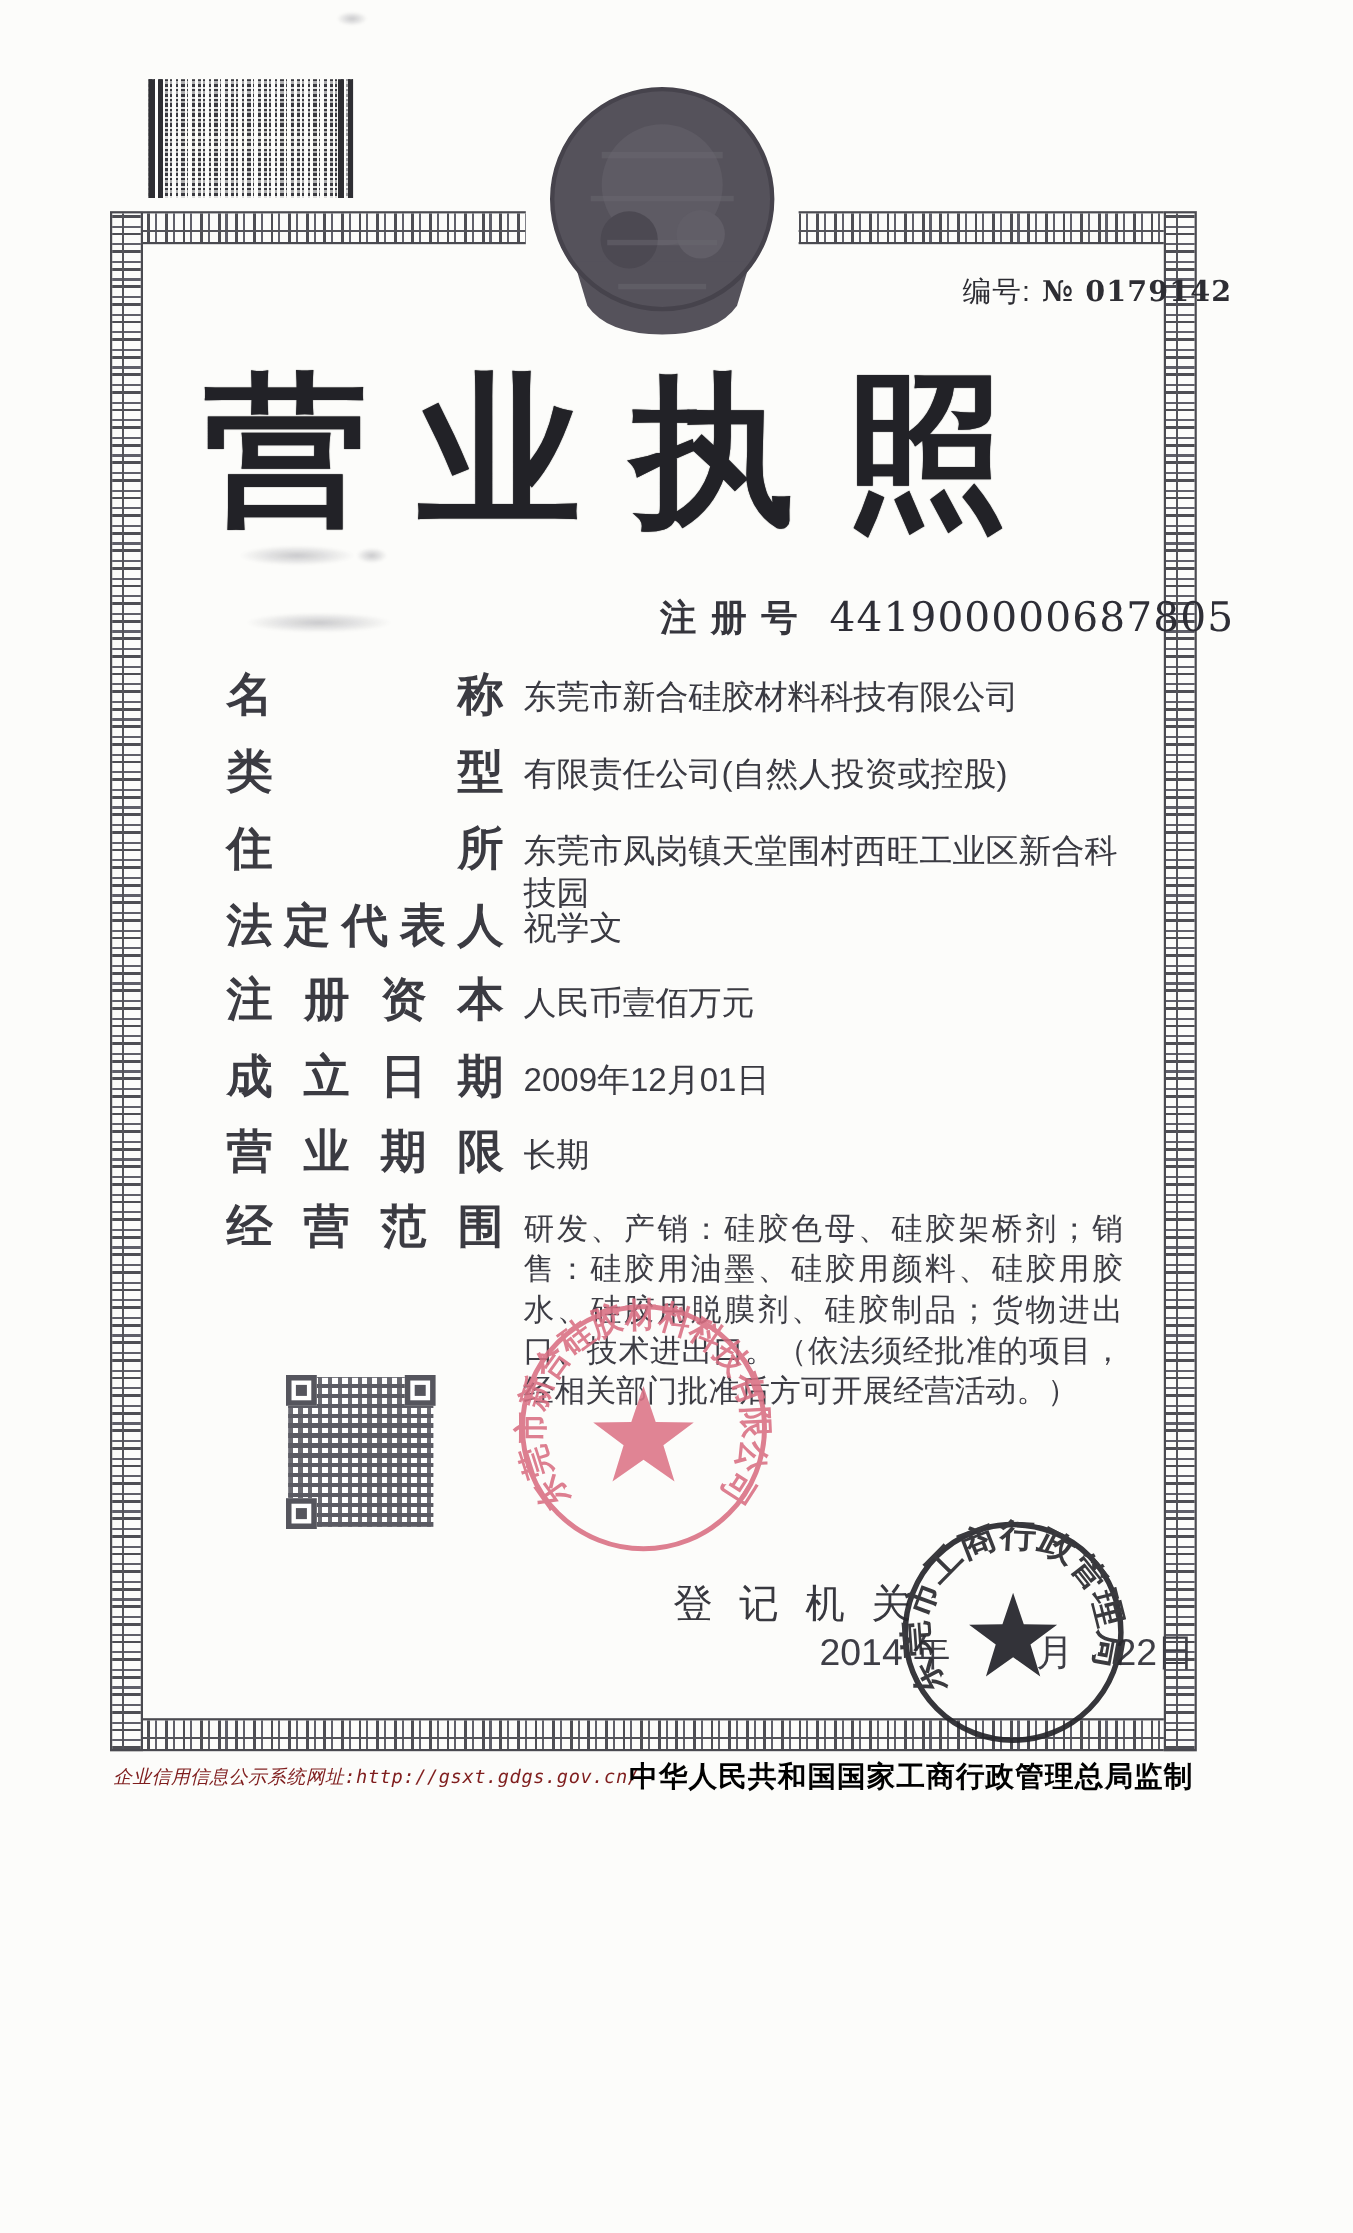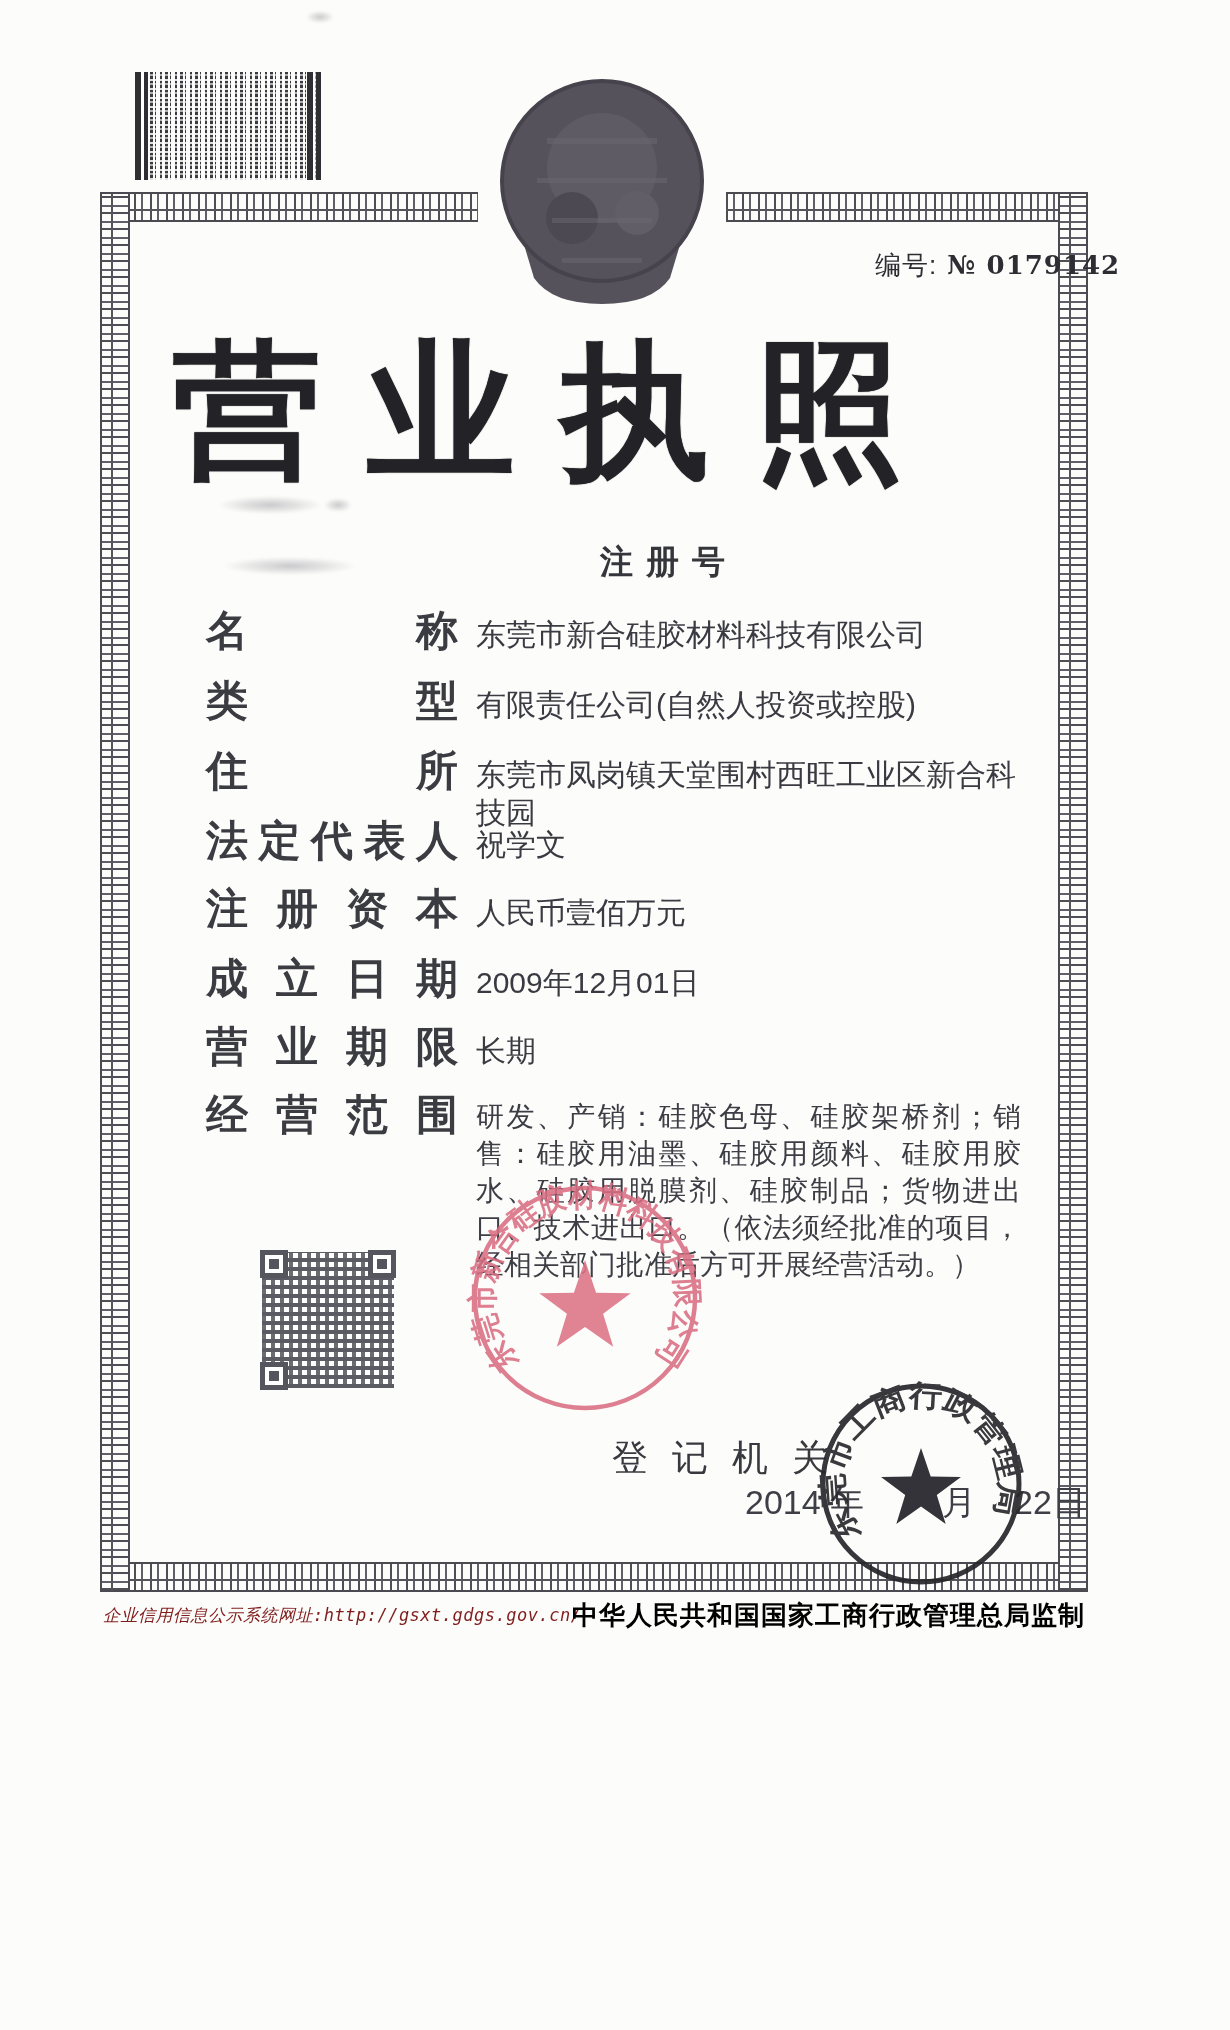--- a/index.html
+++ b/index.html
@@ -44,21 +44,21 @@
   }
   .band-top{left:0;top:0;width:988px;height:30px;}
   .band-bottom{left:0;bottom:0;width:988px;height:30px;}
   .band-left{left:0;top:0;width:30px;height:1400px;}
   .band-right{right:0;top:0;width:30px;height:1400px;}
 
   
   .serial{left:845px;top:248px;font-size:26px;letter-spacing:1px;color:#2d2d33;z-index:5;margin-left:30px;}
   .serial .no{font-family:"DejaVu Serif",serif;font-weight:700;margin-left:10px;}
   .title{
-    left:104px;top:330px;width:868px;text-align:center;z-index:5;
+    left:117px;top:330px;width:868px;text-align:center;z-index:5;
     font-size:148px;font-weight:bold;color:#222227;
     letter-spacing:46px;text-indent:46px;line-height:1.1;
     text-shadow:0 0 1px #333;
   }
   .regno{left:600px;top:540px;display:flex;align-items:flex-start;z-index:5;}
   .regno .lbl{font-size:33px;font-weight:600;letter-spacing:13px;color:#35353c;}
   .regno .val{font-size:37px;font-family:"DejaVu Serif",serif;color:#2e2e36;margin-left:16px;letter-spacing:1px;}
 
   
   .fields{left:206px;top:608px;width:830px;z-index:5;}
@@ -128,20 +128,21 @@
 </div>
 
 <div class="abs serial">
   <span>编号:</span><span class="no">№ 0179142</span>
 </div>
 
 <div class="abs title">营业执照</div>
 
 <div class="abs regno">
   <span class="lbl">注册号</span>
+  <span class="val">441900000687805</span>
 </div>
 
 <div class="abs fields">
   <div class="frow r0">
     <div class="flabel">名称</div>
     <div class="fvalue">东莞市新合硅胶材料科技有限公司</div>
   </div>
   <div class="frow r1">
     <div class="flabel">类型</div>
     <div class="fvalue">有限责任公司(自然人投资或控股)</div>

